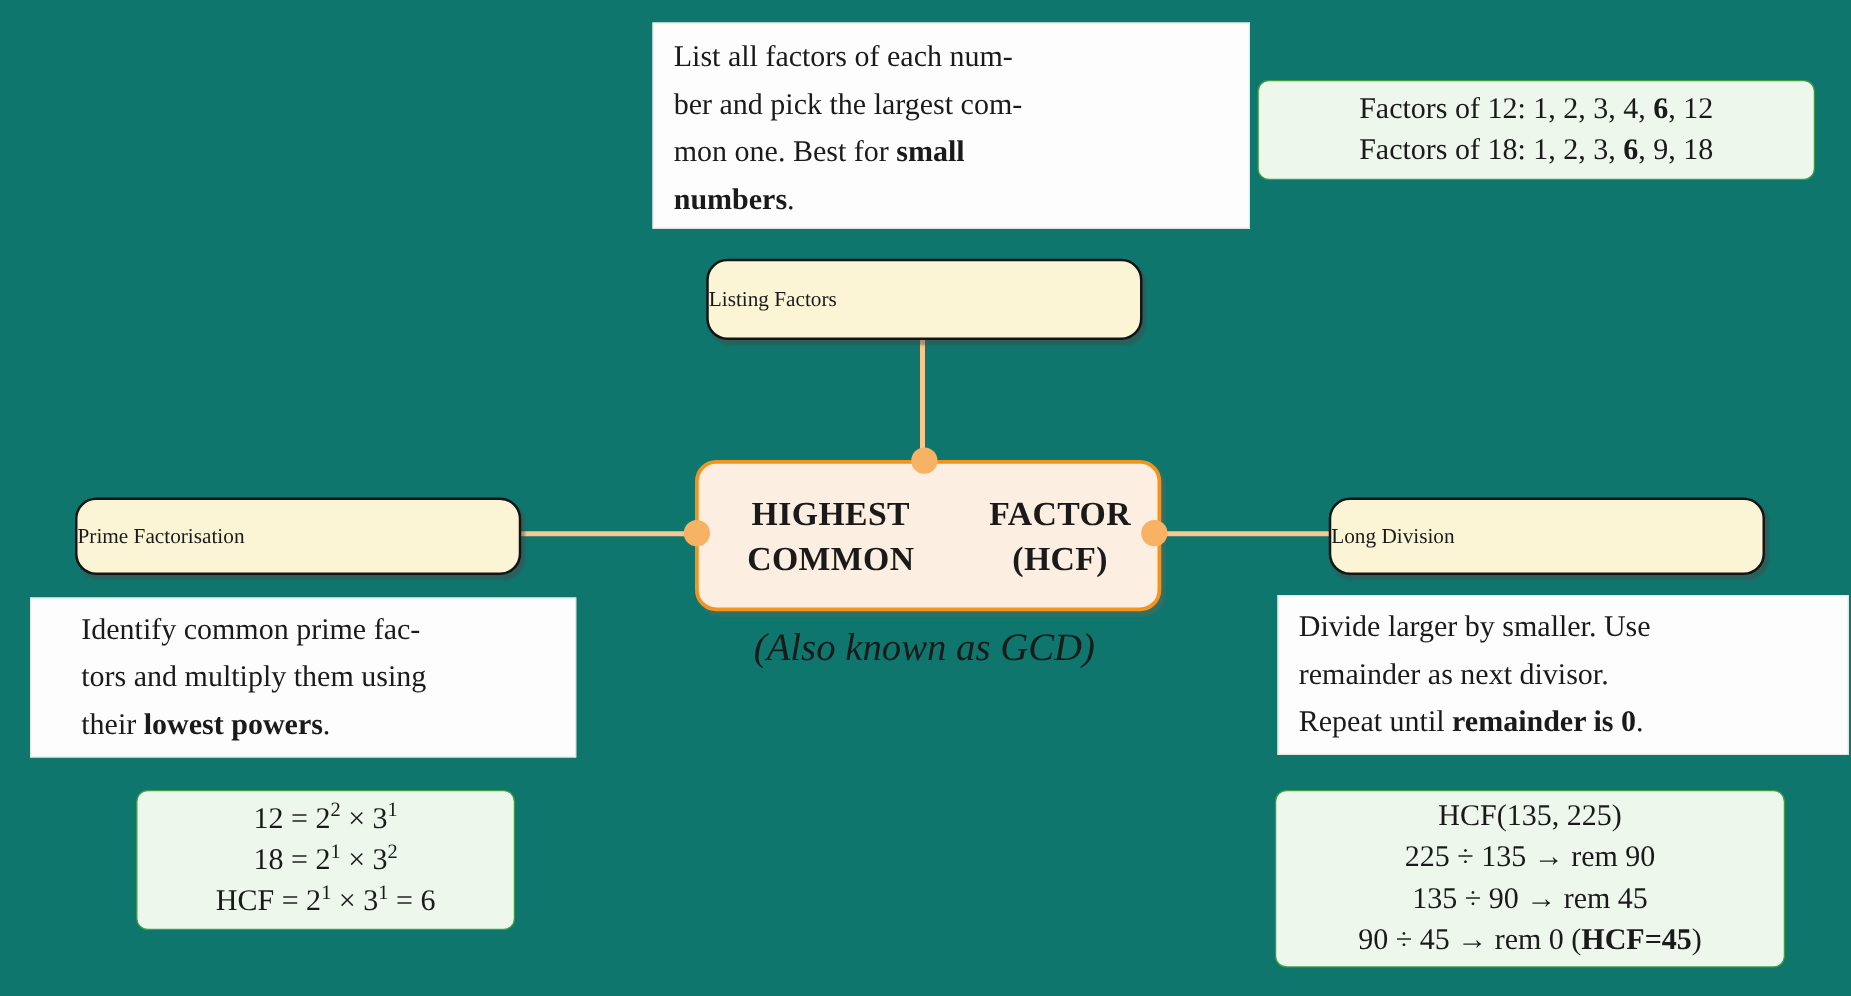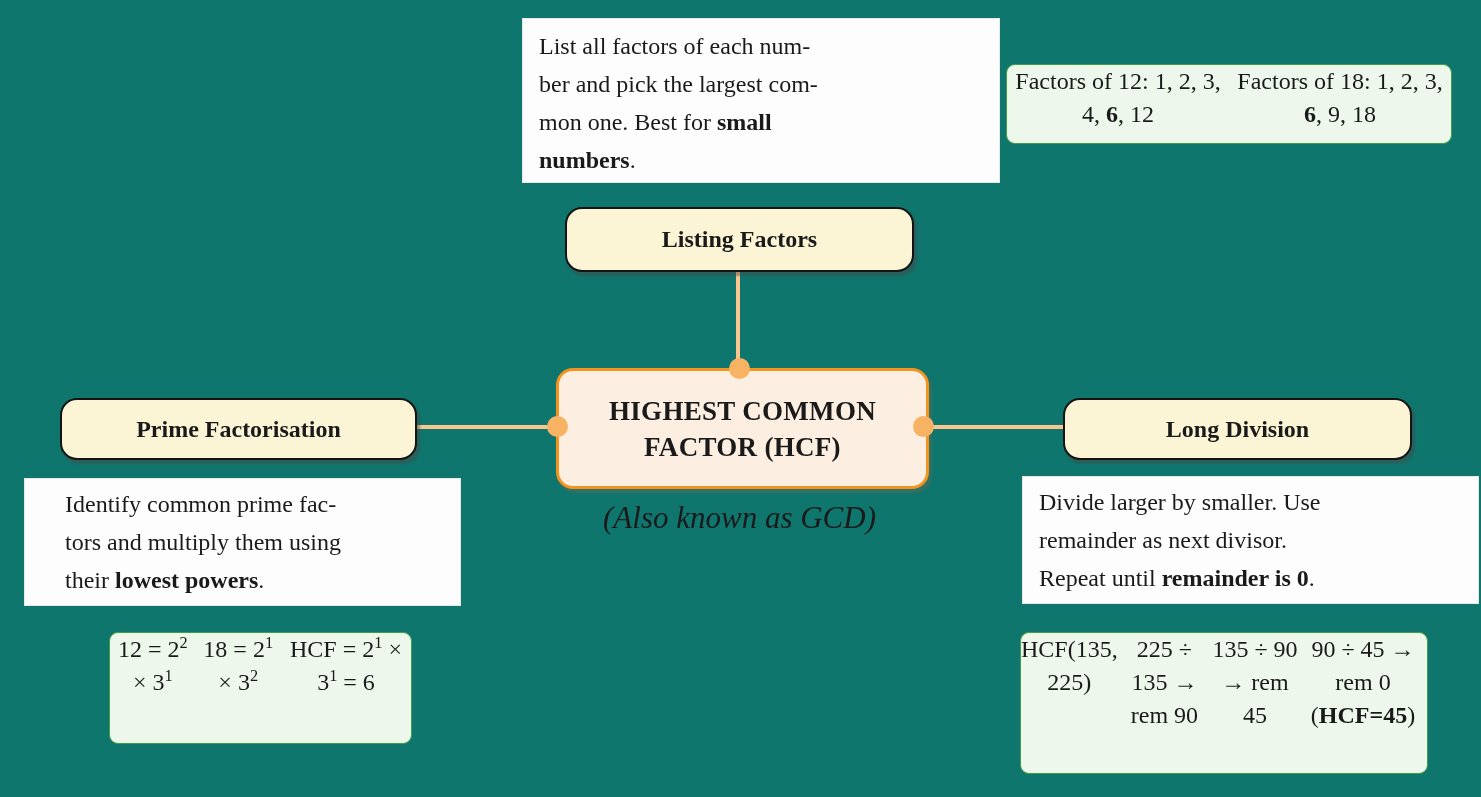--- a/index.html
+++ b/index.html
@@ -7,45 +7,45 @@
     position:relative;width:1481px;height:797px;background:#0f766e;overflow:hidden;
     font-family:"Liberation Serif","DejaVu Serif",serif;color:var(--text,#1a1a1a);
   }
   
   .conn{position:absolute;background:var(--connector,#fac68f);}
   .conn.v{width:4px;}
   .conn.h{height:4px;}
   .dot{position:absolute;width:21px;height:21px;border-radius:50%;background:var(--dot,#f8b264);z-index:6;}
   
   .topic{
-    position:absolute;display:flex;align-items:center;justify-content:center;
+    position:absolute;display:flex;align-items:center;
     background:var(--node-fill,#fbf5d5);border:2.5px solid var(--node-border,#141414);
-    border-radius:17px;font-weight:700;font-size:24px;z-index:4;
+    border-radius:17px;font-weight:400;font-size:17px;z-index:4;
     box-shadow:2.5px 3.5px 2px rgba(70,70,70,.45);
   }
   
   .center-node{
-    position:absolute;display:flex;flex-direction:column;align-items:center;justify-content:center;
+    position:absolute;display:flex;flex-direction:row;align-items:center;justify-content:center;
     background:var(--center-fill,#fceee1);border:3.5px solid var(--center-border,#f3941e);
     border-radius:17px;font-weight:700;font-size:27px;line-height:36px;text-align:center;z-index:5;
     box-shadow:2.5px 3.5px 2px rgba(120,100,80,.35);letter-spacing:.3px;
   }
   .subtitle{
     position:absolute;text-align:center;font-style:italic;font-size:31px;z-index:3;
   }
   
   .desc{
     position:absolute;background:var(--desc-fill,#fdfdfd);border:1.5px solid var(--desc-border,#e7e7e7);
     font-size:24px;line-height:38px;padding:6px 16px;box-sizing:border-box;z-index:2;
   }
   
   .example{
     position:absolute;background:var(--example-fill,#edf7ec);border:1.8px solid var(--example-border,#3f9e46);
     border-radius:9px;font-size:24px;text-align:center;box-sizing:border-box;z-index:2;
-    display:flex;flex-direction:row;justify-content:center;
+    display:flex;flex-direction:column;justify-content:center;
   }
   .example .line{line-height:33px;}
   .b{font-weight:700;}
   sup{font-size:.68em;line-height:0;}
   
   #conn-top{left:736px;top:266px;height:106px;}
   #conn-left{left:411px;top:425px;width:148px;}
   #conn-right{left:921px;top:425px;width:144px;}
   #dot-top{left:729px;top:358px;}
   #dot-left{left:547px;top:416px;}

